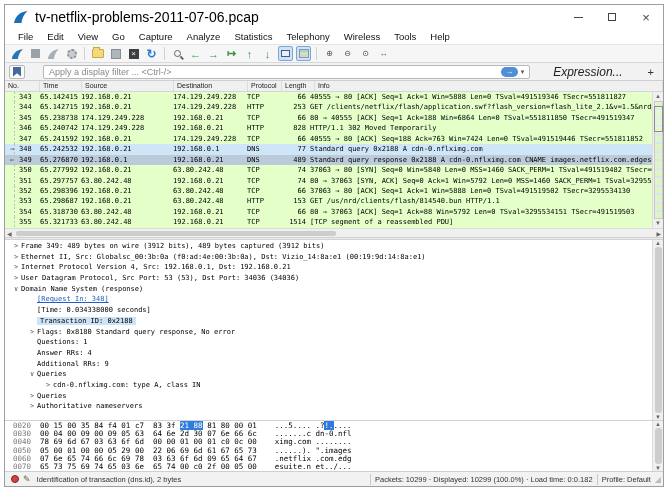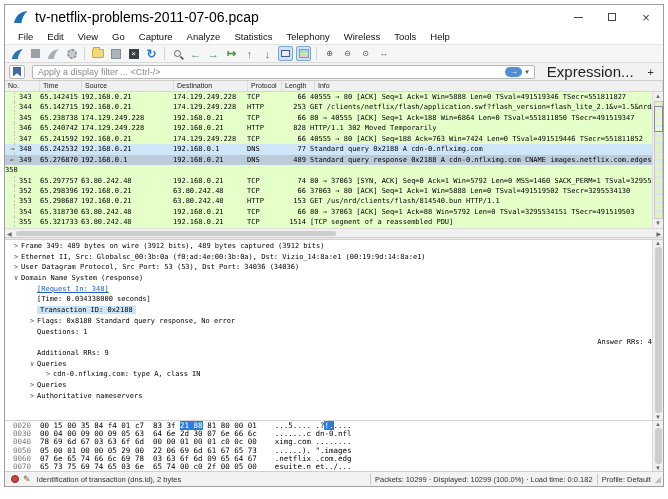--- a/index.html
+++ b/index.html
@@ -34,28 +34,28 @@
   .magnifier { width:7px; height:7px; border:1.5px solid #5b6770; border-radius:50%; position:relative; }
   .magnifier::after { content:""; position:absolute; width:4px; height:1.5px; background:#5b6770; transform:rotate(45deg); right:-4px; bottom:-2px; }
   .arrow-green { color:#3c9639; font-size:11px; font-weight:bold; }
   .blue-glyph { color:#2d7dd2; font-size:12px; font-weight:bold; }
   .toggled { border:1px solid #7aa7d6; background:#cfe3f7; border-radius:2px; }
   .monitor { width:9px; height:7px; border:1px solid #4a5a88; background:#e8f0fb; }
   .colorlines { width:10px; height:9px; background:linear-gradient(#9fd1f0 33%, #c5e8a5 33% 66%, #e8c5e0 66%); border:1px solid #8899aa; }
   .zoomtxt { font-size:8px; color:#444; }
 
   
-  .filterbar { height:18px; display:flex; align-items:center; background:#f2f2f2; padding:1px 4px; gap:7px; flex:0 0 auto; border-bottom:1px solid #cfcfcf; }
+  .filterbar { height:18px; display:flex; align-items:center; background:#f2f2f2; padding:1px 4px; gap:18px; flex:0 0 auto; border-bottom:1px solid #cfcfcf; }
   .bookmark-btn { width:16px; height:14px; border:1px solid #b8b8b8; background:#fbfbfb; border-radius:2px; display:flex; align-items:center; justify-content:center; }
   .bookmark { width:8px; height:10px; background:#44699d; clip-path:polygon(0 0,100% 0,100% 100%,50% 68%,0 100%); }
   .filter-input { flex:1; height:14px; background:#ffffff; border:1px solid #b8b8b8; border-radius:2px; display:flex; align-items:center; padding:0 2px 0 5px; }
   .filter-placeholder { flex:1; font-size:9px; color:#8a8a8a; }
   .apply-btn { width:17px; height:10px; background:#4f8fd6; border-radius:5px; color:#fff; font-size:8px; line-height:10px; text-align:center; }
   .caret { font-size:7px; color:#555; padding:0 3px; }
-  .expression-label { font-size:15px; color:#222; padding:0 5px; }
+  .expression-label { font-size:12px; color:#222; padding:0 5px;font-style:italic; }
   .plus-btn { font-size:11px; color:#333; padding:0 5px 0 2px; }
 
   
   .pkt-header { height:11px; display:flex; background:#f0f0f0; border-bottom:1px solid #d5d5d5; font-size:7px; color:#222; flex:0 0 auto; }
   .pkt-header span { border-right:1px solid #dcdcdc; padding:1px 0 0 3px; overflow:hidden; white-space:nowrap; }
   .pkt-list-wrap { position:relative; flex:0 0 auto; height:136px; overflow:hidden; background:#fff; }
   .pkt-rows { position:absolute; left:0; top:0; right:11px; bottom:0; }
   .pkt-row { display:flex; height:10.45px; font-family:"DejaVu Sans Mono", monospace; font-size:7px; line-height:10.45px; white-space:nowrap; overflow:hidden; color:#000; }
   .c-marker { width:14px; flex:0 0 auto; position:relative; font-size:7px; text-align:center; color:#3a3a3a; background-image:repeating-linear-gradient(to bottom,#b9c4b0 0 2px, transparent 2px 4px); background-size:1px 100%; background-repeat:no-repeat; background-position:9px 0; }
   .c-no { width:21px; flex:0 0 auto; text-align:left; padding-right:3px; }
@@ -282,21 +282,21 @@
         <div class="pkt-row" style="background: rgb(188, 203, 217);">
           <span class="c-marker">←</span>
           <span class="c-no">349</span>
           <span class="c-time">65.276870</span>
           <span class="c-src">192.168.0.1</span>
           <span class="c-dst">192.168.0.21</span>
           <span class="c-proto">DNS</span>
           <span class="c-len">489</span>
           <span class="c-info">Standard query response 0x2188 A cdn-0.nflximg.com CNAME images.netflix.com.edgesuite.net</span>
         </div>
-        <div class="pkt-row" style="background: rgb(228, 255, 199); flex-direction: column;">
+        <div class="pkt-row" style="background: rgb(228, 255, 199);">
           <span class="c-marker"></span>
           <span class="c-no">350</span>
           <span class="c-time">65.277992</span>
           <span class="c-src">192.168.0.21</span>
           <span class="c-dst">63.80.242.48</span>
           <span class="c-proto">TCP</span>
           <span class="c-len">74</span>
           <span class="c-info">37063 → 80 [SYN] Seq=0 Win=5840 Len=0 MSS=1460 SACK_PERM=1 TSval=491519482 TSecr=0 WS=64</span>
         </div>
         <div class="pkt-row" style="background: rgb(228, 255, 199);">
@@ -363,28 +363,29 @@
     <div class="h-thumb"></div>
     <span class="right">▶</span>
   </div>
 
   <div class="splitter"></div>
 
   <div class="details">
     <div class="detail-lines" id="detail-lines">
         <div class="d-line" style="padding-left: 6px;"><span class="d-exp">&gt;</span><span>Frame 349: 489 bytes on wire (3912 bits), 489 bytes captured (3912 bits)</span></div>
         <div class="d-line" style="padding-left: 6px;"><span class="d-exp">&gt;</span><span>Ethernet II, Src: Globalsc_00:3b:0a (f0:ad:4e:00:3b:0a), Dst: Vizio_14:8a:e1 (00:19:9d:14:8a:e1)</span></div>
+        <div class="d-line" style="padding-left: 6px;"><span class="d-exp">&gt;</span><span>Internet Protocol Version 4, Src: 192.168.0.1, Dst: 192.168.0.21</span></div>
         <div class="d-line" style="padding-left: 6px;"><span class="d-exp">&gt;</span><span>User Datagram Protocol, Src Port: 53 (53), Dst Port: 34036 (34036)</span></div>
         <div class="d-line" style="padding-left: 6px;"><span class="d-exp">∨</span><span>Domain Name System (response)</span></div>
         <div class="d-line" style="padding-left: 22px;"><span class="d-exp"></span><span class="d-link" style="color: rgb(33, 93, 198);">[Request In: 348]</span></div>
         <div class="d-line" style="padding-left: 22px;"><span class="d-exp"></span><span>[Time: 0.034338000 seconds]</span></div>
         <div class="d-line" style="padding-left: 22px;"><span class="d-exp"></span><span class="d-sel" style="background: rgb(204, 228, 247);">Transaction ID: 0x2188</span></div>
         <div class="d-line" style="padding-left: 22px;"><span class="d-exp">&gt;</span><span>Flags: 0x8180 Standard query response, No error</span></div>
         <div class="d-line" style="padding-left: 22px;"><span class="d-exp"></span><span>Questions: 1</span></div>
-        <div class="d-line" style="padding-left: 22px; text-align: right;"><span class="d-exp"></span><span>Answer RRs: 4</span></div>
+        <div class="d-line" style="padding-left: 22px;"><span class="d-exp"></span><span>Answer RRs: 4</span></div>
         <div class="d-line" style="padding-left: 22px;"><span class="d-exp"></span><span>Additional RRs: 9</span></div>
         <div class="d-line" style="padding-left: 22px;"><span class="d-exp">∨</span><span>Queries</span></div>
         <div class="d-line" style="padding-left: 38px;"><span class="d-exp">&gt;</span><span>cdn-0.nflximg.com: type A, class IN</span></div>
         <div class="d-line" style="padding-left: 22px;"><span class="d-exp">&gt;</span><span>Queries</span></div>
         <div class="d-line" style="padding-left: 22px;"><span class="d-exp">&gt;</span><span>Authoritative nameservers</span></div>
       </div>
     <div class="pane-vscroll">
       <div>▲</div>
       <div class="pv-thumb"></div>
       <div>▼</div>

